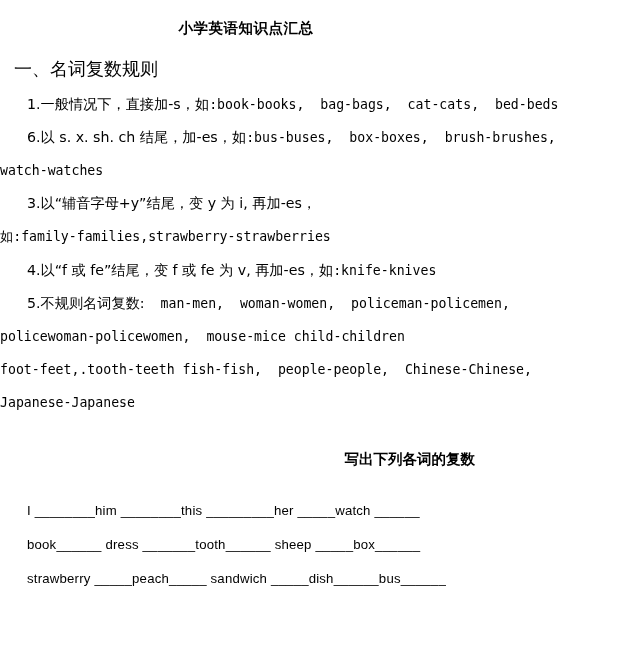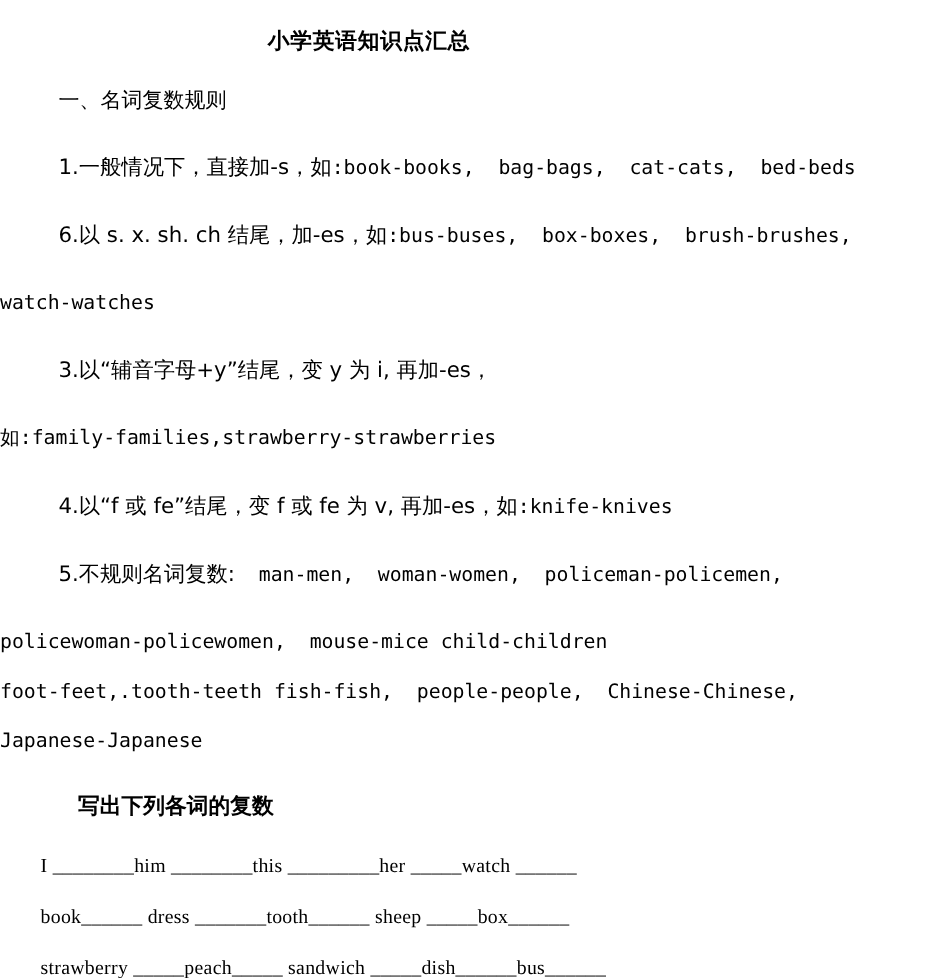--- a/index.html
+++ b/index.html
@@ -29,31 +29,31 @@
     font-size: 14.5px;
     letter-spacing: 0.5px;
     margin: 0;
     padding-top: 21px;
     line-height: 1;
     white-space: nowrap;
   }
   .section-heading {
     font-family: "DejaVu Sans", sans-serif;
     font-weight: normal;
-    font-size: 14px;
+    font-size: 18px;
     margin: 0;
-    padding-left: 39px;
+    padding-left: 14px;
     padding-top: 24px;
     line-height: 1;
     white-space: nowrap;
   }
   .rule-line {
     font-family: "DejaVu Sans Mono", monospace;
     font-size: 13.2px;
-    margin: 12px;
+    margin: 0;
     padding-left: 27px;
     padding-top: 19px;
     line-height: 1;
     white-space: pre;
   }
   .rule-line .cn {
     font-family: "DejaVu Sans", sans-serif;
     font-size: 14.2px;
   }
   .cont-line {
@@ -61,28 +61,29 @@
     font-size: 13.2px;
     margin: 0;
     padding-top: 20px;
     line-height: 1;
     white-space: pre;
   }
   .exercise-heading {
     font-family: "DejaVu Sans", sans-serif;
     font-weight: bold;
     font-size: 14.5px;
-    margin: 4px;
+    margin: 17px;
     padding-left: 48px;
     padding-top: 25px;
     line-height: 1;
     white-space: nowrap;
+    text-align: right;
   }
   .blank-line {
-    font-family: Liberation Serif, serif;
+    font-family: Liberation Sans, sans-serif;
     font-size: 13.2px;
     margin: 0;
     padding-left: 27px;
     padding-top: 21px;
     line-height: 1;
     white-space: pre;
     letter-spacing: 0.2px;
   }
 </style>
 </head>

